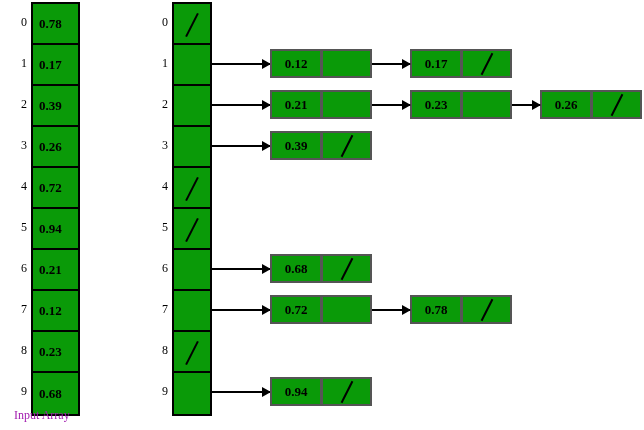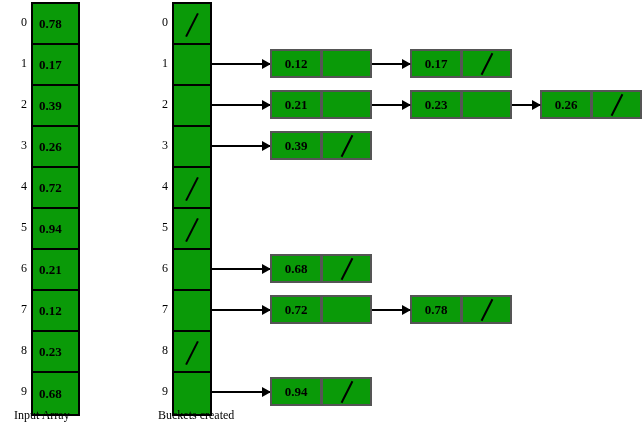--- a/index.html
+++ b/index.html
@@ -89,21 +89,21 @@
     width:0;height:0;
     border-left:9px solid #000;
     border-top:5px solid transparent;
     border-bottom:5px solid transparent;
   }
 
   
   .caption{
     position:absolute;
     font-family:"Liberation Serif", serif;
-    font-size:12px;color:#000000;
+    font-size:12px;color:#a21caf;
     white-space:nowrap;
   }
 </style>
 </head>
 <body>
 
 <div id="stage">
 
   <div id="array-indices">
       <div class="idx" style="left: 11px; top: 2px;">0</div>
@@ -176,21 +176,20 @@
       <div class="bucket-cell">
         <span class="slash big" title="/"></span>
       </div>
       <div class="bucket-cell"></div>
       <div class="bucket-cell"></div>
       <div class="bucket-cell">
         <span class="slash big" title="/"></span>
       </div>
       <div class="bucket-cell"></div>
     </div>
-  <div class="caption" style="left:158px;top:408px;">Buckets created</div>
 
   <div id="chains">
       <div class="arrow" style="left: 211px; top: 62.5px; width: 59px;"></div>
       <div class="node" style="left: 270px; top: 49px;">
         <div class="half left">
           <span class="val">0.12</span>
         </div>
         <div class="half right"></div>
       </div>
       <div class="node" style="left: 410px; top: 49px;">

